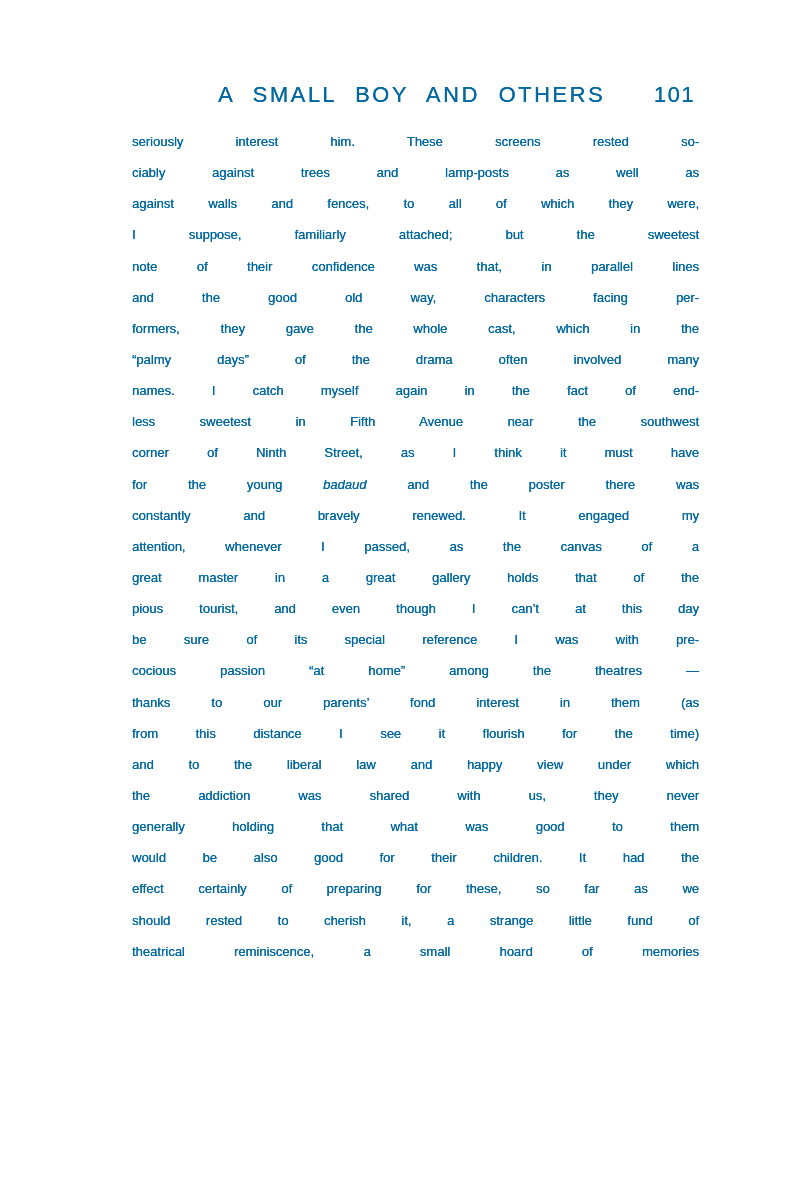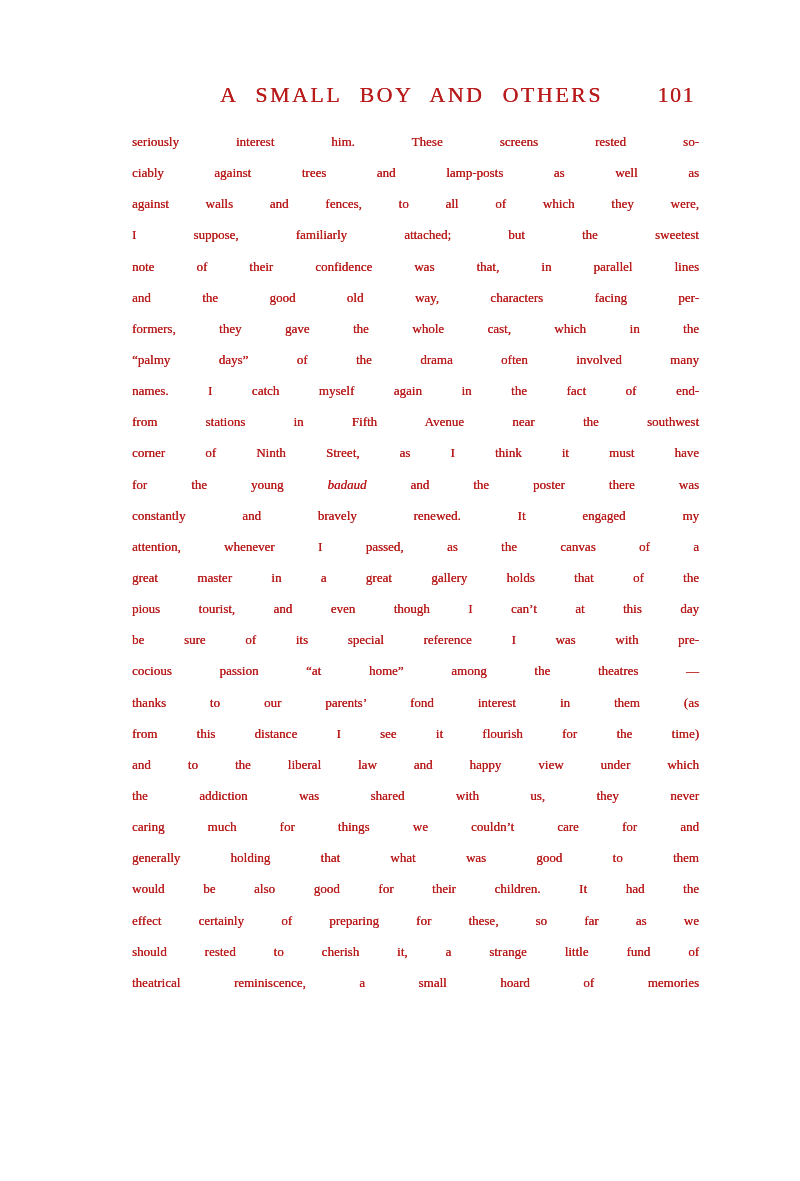--- a/index.html
+++ b/index.html
@@ -6,22 +6,22 @@
     margin: 0;
     padding: 0;
     background: #ffffff;
   }
   .page {
     position: relative;
     width: 716px;
     height: 1181px;
     background: #ffffff;
     overflow: hidden;
-    font-family: Liberation Serif, serif;
-    color: #b91c1c;
+    font-family: Liberation Sans, sans-serif;
+    color: #0369a1;
   }
   .running-head {
     position: absolute;
     top: 82px;
     left: 128px;
     width: 567px;
     height: 28px;
     text-align: center;
     font-size: 22px;
     letter-spacing: 2.5px;
@@ -77,34 +77,33 @@
   <div class="body-text">
       <div class="line"><span>seriously interest him.  These screens rested so-</span></div>
       <div class="line"><span>ciably against trees and lamp-posts as well as</span></div>
       <div class="line"><span>against walls and fences, to all of which they were,</span></div>
       <div class="line"><span>I suppose, familiarly attached; but the sweetest</span></div>
       <div class="line"><span>note of their confidence was that, in parallel lines</span></div>
       <div class="line"><span>and the good old way, characters facing per-</span></div>
       <div class="line"><span>formers, they gave the whole cast, which in the</span></div>
       <div class="line"><span>“palmy days” of the drama often involved many</span></div>
       <div class="line"><span>names.  I catch myself again in the fact of end-</span></div>
-      <div class="line"><span>from stations in Fifth Avenue near the southwest</span></div>
+      <div class="line"><span>less sweetest in Fifth Avenue near the southwest</span></div>
       <div class="line"><span>corner of Ninth Street, as I think it must have</span></div>
       <div class="line"><span>for the young </span><i>badaud</i><span> and the poster there was</span></div>
       <div class="line"><span>constantly and bravely renewed.  It engaged my</span></div>
       <div class="line"><span>attention, whenever I passed, as the canvas of a</span></div>
       <div class="line"><span>great master in a great gallery holds that of the</span></div>
       <div class="line"><span>pious tourist, and even though I can’t at this day</span></div>
       <div class="line"><span>be sure of its special reference I was with pre-</span></div>
       <div class="line"><span>cocious passion “at home” among the theatres —</span></div>
       <div class="line"><span>thanks to our parents’ fond interest in them (as</span></div>
       <div class="line"><span>from this distance I see it flourish for the time)</span></div>
       <div class="line"><span>and to the liberal law and happy view under which</span></div>
       <div class="line"><span>the addiction was shared with us, they never</span></div>
-      <div class="line"><span>caring much for things we couldn’t care for and</span></div>
       <div class="line"><span>generally holding that what was good to them</span></div>
       <div class="line"><span>would be also good for their children.  It had the</span></div>
       <div class="line"><span>effect certainly of preparing for these, so far as we</span></div>
       <div class="line"><span>should rested to cherish it, a strange little fund of</span></div>
       <div class="line"><span>theatrical reminiscence, a small hoard of memories</span></div>
     </div>
 
   <div class="scan-speck"></div>
 </div>
 

